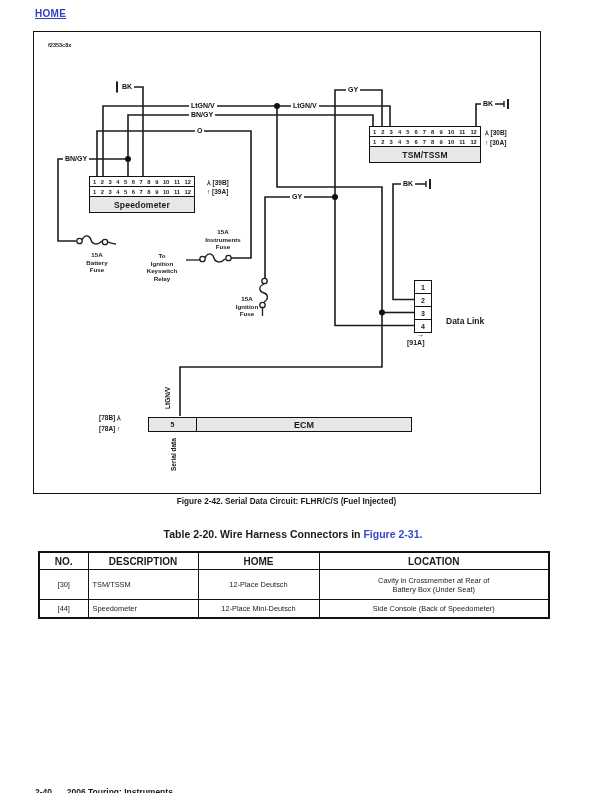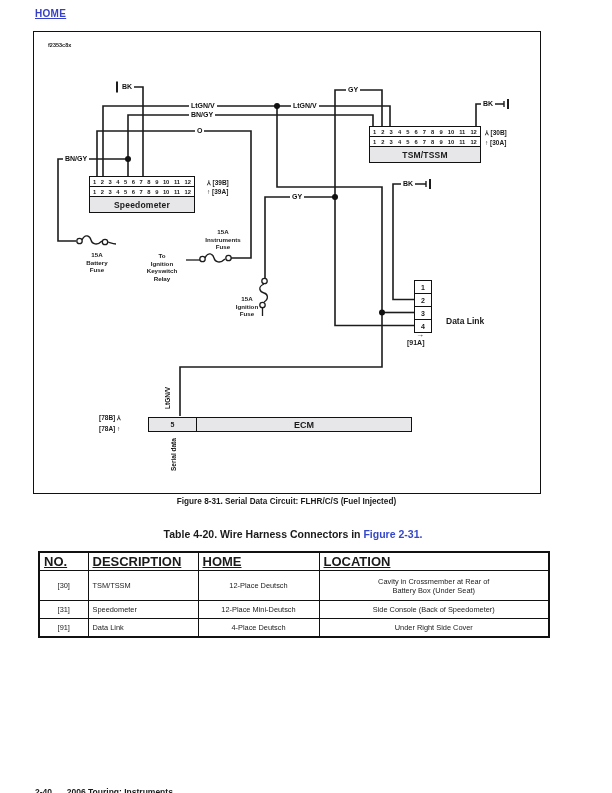--- a/index.html
+++ b/index.html
@@ -45,21 +45,21 @@
   .dl-arrow{position:absolute;z-index:3;font-size:8px;font-weight:bold;}
   .dl-code{position:absolute;z-index:3;font-size:7px;font-weight:bold;}
   
   .fig-caption{text-align:center;font-size:8.2px;font-weight:bold;}
   .tbl-title{text-align:center;font-size:10.5px;font-weight:bold;}
   .tbl-title .link{color:#3447c9;}
   
   table.hd{border-collapse:collapse;table-layout:fixed;width:510px;z-index:3;position:absolute;}
   table.hd th,table.hd td{border:1px solid #111;font-size:7.4px;padding:1px 4px;vertical-align:middle;}
   table.hd{border:2px solid #111;}
-  table.hd th{font-weight:bold;font-size:13px;height:14px;text-align:left;text-decoration:underline;}
+  table.hd th{font-weight:bold;font-size:10px;height:14px;text-align:center;}
   table.hd td{height:15px;margin-top:44px;}
   td.c{text-align:center;white-space:pre-line;}
   td.l{text-align:left;padding-left:7px;}
   tr.tall td{height:27px;}
   .footer{font-size:8.5px;font-weight:bold;white-space:nowrap;}
 </style>
 </head>
 <body>
 
 <a class="abs home" style="left:35px;top:8px;" href="#">HOME</a>
@@ -239,24 +239,24 @@
 <div class="dl-box" style="left:414px;top:280px;">
     <span>1</span>
     <span>2</span>
     <span>3</span>
     <span>4</span>
   </div>
 <div class="dl-name" style="left:446px;top:316px;">Data Link</div>
 <div class="dl-arrow" style="left:416px;top:330px;">→</div>
 <div class="dl-code" style="left:407px;top:339px;">[91A]</div>
 
-<div class="abs fig-caption" style="left:33px;top:497px;width:507px;">Figure 8-31. Serial Data Circuit: FLHR/C/S (Fuel Injected)</div>
+<div class="abs fig-caption" style="left:33px;top:497px;width:507px;">Figure 2-42. Serial Data Circuit: FLHR/C/S (Fuel Injected)</div>
 
 <div class="abs tbl-title" style="left:33px;top:528px;width:520px;">
-  <span>Table 4-20. Wire Harness Connectors in </span><span class="link">Figure 2-31.</span>
+  <span>Table 2-20. Wire Harness Connectors in </span><span class="link">Figure 2-31.</span>
 </div>
 
 <table class="hd" style="left:38px;top:551px;">
   <colgroup>
       <col style="width:49px">
       <col style="width:110px">
       <col style="width:121px">
       <col style="width:230px">
     </colgroup>
   <thead>
@@ -269,31 +269,25 @@
   </thead>
   <tbody>
     <tr class="tall">
       <td class="c">[30]</td>
       <td class="l">TSM/TSSM</td>
       <td class="c">12-Place Deutsch</td>
       <td class="c">Cavity in Crossmember at Rear of
 Battery Box (Under Seat)</td>
     </tr>
     <tr>
-      <td class="c">[31]</td>
+      <td class="c">[44]</td>
       <td class="l">Speedometer</td>
       <td class="c">12-Place Mini-Deutsch</td>
       <td class="c">Side Console (Back of Speedometer)</td>
     </tr>
-    <tr>
-      <td class="c">[91]</td>
-      <td class="l">Data Link</td>
-      <td class="c">4-Place Deutsch</td>
-      <td class="c">Under Right Side Cover</td>
-    </tr>
   </tbody>
 </table>
 
 <div class="abs footer" style="left:35px;top:763px;margin-top:24px;">
   <span>2-40</span>
   <span style="display:inline-block;width:10px;"></span>
   <span>2006 Touring: Instruments</span>
 </div>
 
 </body></html>

